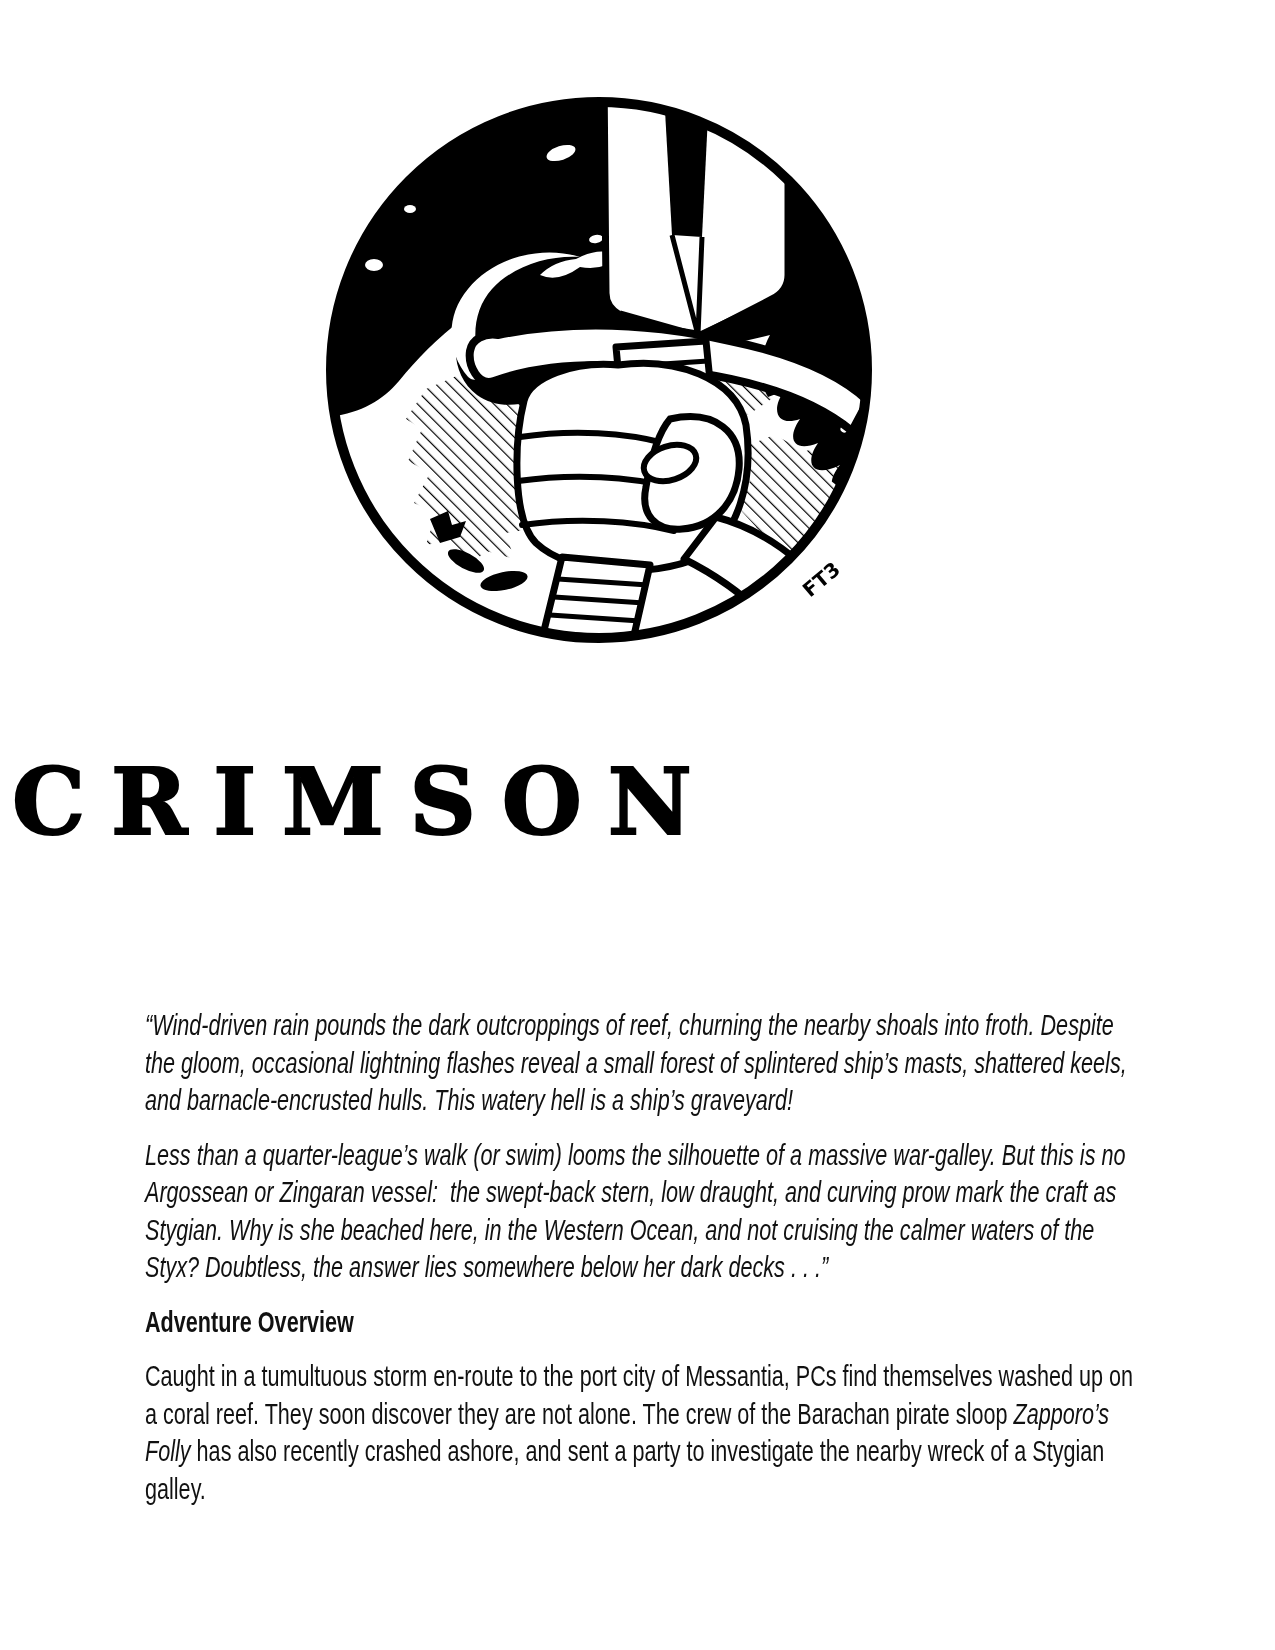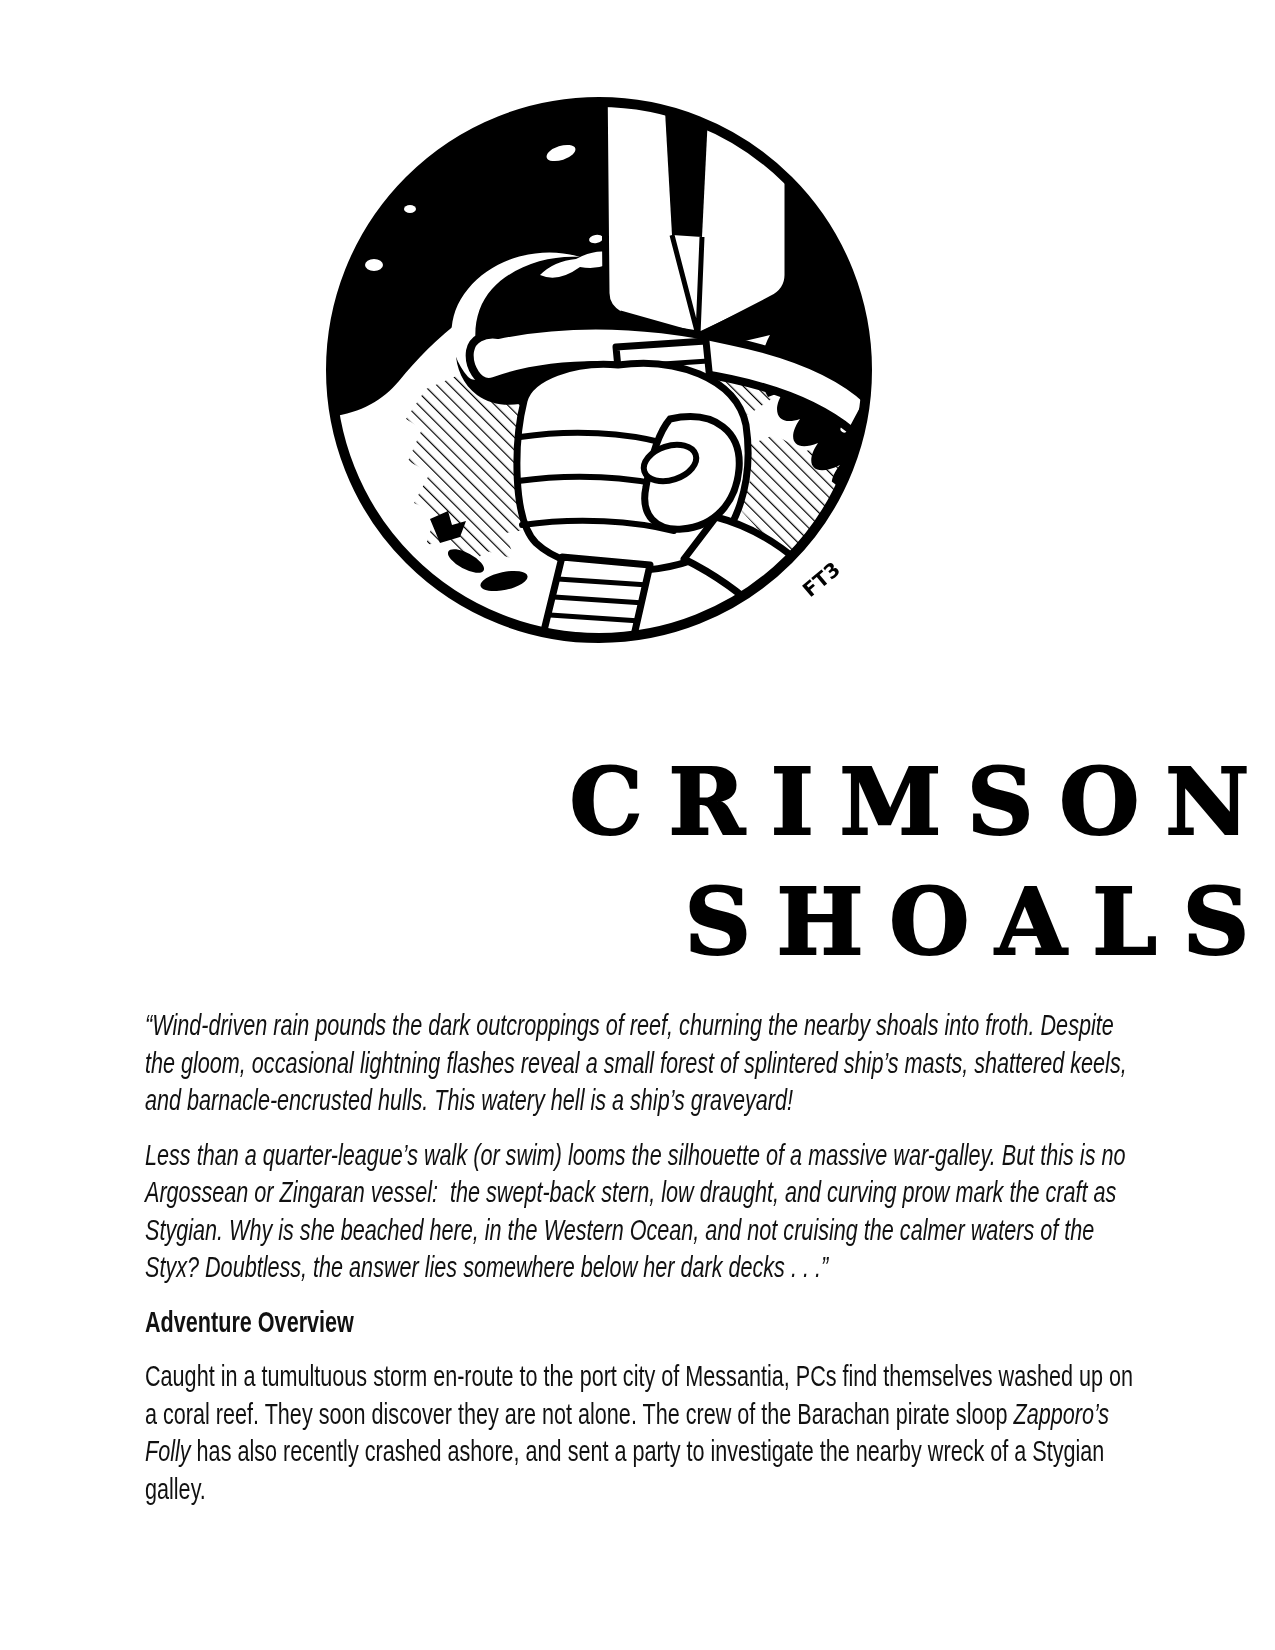--- a/index.html
+++ b/index.html
@@ -8,22 +8,22 @@
     width:1275px;height:1650px;
     background:#ffffff;
     overflow:hidden;
     font-family:"Liberation Sans",sans-serif;
     color:#1a1a1a;
   }
   .emblem{
     position:absolute;left:318px;top:89px;width:562px;height:562px;
   }
   .title-block{
-    position:absolute;left:0;right:0;top:742px;
-    text-align:right;
+    position:absolute;left:12px;right:0;top:742px;
+    text-align:left;
     font-family:"DejaVu Serif",serif;
     font-weight:bold;
     font-size:92px;
     line-height:120px;
     letter-spacing:.28em;
     color:#000;
     -webkit-text-stroke:2px #000;
   }
   .text-col{
     position:absolute;left:145px;top:1006px;
@@ -141,21 +141,20 @@
       <path fill="#fff" stroke="#000" stroke-width="7" stroke-linejoin="round" d="M398,428 C444,440 488,472 512,508 L466,548 C436,512 398,486 366,470 Z"></path>
     </g>
 
     <circle cx="281" cy="281" r="268" fill="none" stroke="#000" stroke-width="10"></circle>
 
     <text transform="translate(492,509) rotate(-40)" font-family="DejaVu Sans, sans-serif" font-weight="bold" font-size="20" fill="#000">FT3</text>
   </svg>
 
   <div class="title-block">
     <div>CRIMSON</div>
-    <div>SHOALS</div>
   </div>
 
   <div class="text-col">
     <p class="para italic">“Wind-driven rain pounds the dark outcroppings of reef, churning the nearby shoals into froth. Despite the gloom, occasional lightning flashes reveal a small forest of splintered ship’s masts, shattered keels, and barnacle-encrusted hulls. This watery hell is a ship’s graveyard!</p>
     <p class="para italic">Less than a quarter-league’s walk (or swim) looms the silhouette of a massive war-galley. But this is no Argossean or Zingaran vessel:  the swept-back stern, low draught, and curving prow mark the craft as Stygian. Why is she beached here, in the Western Ocean, and not cruising the calmer waters of the Styx? Doubtless, the answer lies somewhere below her dark decks . . .”</p>
     <p class="heading">Adventure Overview</p>
     <p class="para"><span>Caught in a tumultuous storm en-route to the port city of Messantia, PCs find themselves washed up on a coral reef. They soon discover they are not alone. The crew of the Barachan pirate sloop </span><em>Zapporo’s Folly</em><span> has also recently crashed ashore, and sent a party to investigate the nearby wreck of a Stygian galley.</span></p>
   </div>
 
 </div>

